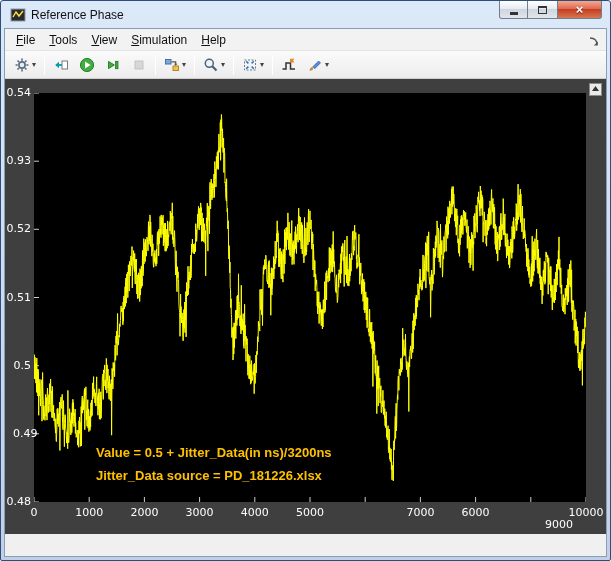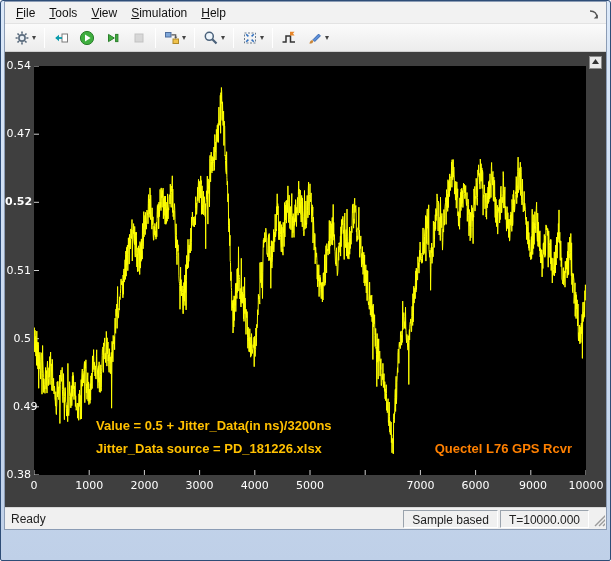--- a/index.html
+++ b/index.html
@@ -60,20 +60,40 @@
   .status-spacer{ flex:1; }
   .status-cell{ height:18px; line-height:16px; padding:1px 8px; margin-right:2px; font-size:12px;
     border:1px solid; border-color:#9aa3ad #ffffff #ffffff #9aa3ad; background:#f0f0f0; }
   .grip{ width:14px; height:18px; margin-right:1px; }
 </style>
 </head>
 <body>
 
 <div class="window">
 
+  <div class="titlebar">
+    <span class="app-icon">
+      <svg width="16" height="16" viewBox="0 0 16 16">
+          <rect x="1" y="2" width="14" height="12" fill="#2b2b2b" stroke="#8a9ab0"></rect>
+          <polyline points="3,10 6,5 9,9 13,4" fill="none" stroke="#ffe24a" stroke-width="1.4"></polyline>
+        </svg>
+    </span>
+    <span class="title-text">Reference Phase</span>
+    <div class="win-controls">
+      <div class="win-btn min">
+          <span class="glyph-min"></span>
+        </div>
+      <div class="win-btn max">
+          <span class="glyph-max"></span>
+        </div>
+      <div class="win-btn close">
+          <span class="glyph-close">×</span>
+        </div>
+    </div>
+  </div>
 
   <div class="client">
 
     <div class="menubar" id="menubar">
       <span class="menu-item"><u>F</u>ile</span>
         <span class="menu-item"><u>T</u>ools</span>
         <span class="menu-item"><u>V</u>iew</span>
         <span class="menu-item"><u>S</u>imulation</span>
         <span class="menu-item"><u>H</u>elp</span>
         <span class="menu-pin">
@@ -201,61 +221,45 @@
             <line x1="0" y1="68.2" x2="5" y2="68.2" stroke="#cfcfcf" stroke-width="1"></line>
             <line x1="0" y1="136.3" x2="5" y2="136.3" stroke="#cfcfcf" stroke-width="1"></line>
             <line x1="0" y1="204.5" x2="5" y2="204.5" stroke="#cfcfcf" stroke-width="1"></line>
             <line x1="0" y1="272.7" x2="5" y2="272.7" stroke="#cfcfcf" stroke-width="1"></line>
             <line x1="0" y1="340.8" x2="5" y2="340.8" stroke="#cfcfcf" stroke-width="1"></line>
             <line x1="0" y1="409.0" x2="5" y2="409.0" stroke="#cfcfcf" stroke-width="1"></line>
             <polyline points="0.0,269.2 0.3,261.7 0.6,285.8 0.8,283.5 1.1,264.3 1.4,286.3 1.7,270.4 1.9,290.1 2.2,274.5 2.5,298.8 2.8,265.1 3.0,299.9 3.3,299.9 3.6,276.3 3.9,303.1 4.1,276.3 4.4,278.5 4.7,322.3 5.0,289.1 5.2,300.8 5.5,303.0 5.8,286.3 6.1,295.6 6.3,304.6 6.6,313.1 6.9,293.8 7.2,286.7 7.5,287.5 7.7,288.9 8.0,328.2 8.3,307.4 8.6,279.5 8.8,294.7 9.1,303.8 9.4,311.5 9.7,326.5 9.9,312.8 10.2,318.5 10.5,323.2 10.8,325.1 11.0,327.4 11.3,307.7 11.6,301.5 11.9,319.6 12.1,323.2 12.4,308.6 12.7,304.5 13.0,327.1 13.2,301.2 13.5,295.1 13.8,303.0 14.1,318.6 14.4,319.6 14.6,312.7 14.9,301.7 15.2,311.0 15.5,307.7 15.7,290.6 16.0,318.7 16.3,296.3 16.6,286.0 16.8,298.1 17.1,300.1 17.4,297.9 17.7,314.4 17.9,324.5 18.2,293.3 18.5,295.2 18.8,324.8 19.0,322.3 19.3,319.2 19.6,312.3 19.9,326.0 20.1,328.0 20.4,320.0 20.7,322.5 21.0,333.2 21.3,335.0 21.5,340.1 21.8,325.7 22.1,346.8 22.4,348.6 22.6,341.9 22.9,335.0 23.2,315.9 23.5,331.0 23.7,315.4 24.0,315.3 24.3,327.5 24.6,320.8 24.8,333.7 25.1,321.2 25.4,322.0 25.7,309.0 25.9,357.5 26.2,318.5 26.5,308.8 26.8,305.9 27.0,304.1 27.3,311.2 27.6,315.4 27.9,308.8 28.2,301.4 28.4,323.5 28.7,330.9 29.0,336.7 29.3,316.7 29.5,307.6 29.8,325.6 30.1,337.9 30.4,353.7 30.6,330.6 30.9,322.6 31.2,321.6 31.5,327.0 31.7,335.9 32.0,336.8 32.3,342.5 32.6,350.1 32.8,347.4 33.1,339.2 33.4,342.0 33.7,355.7 33.9,297.4 34.2,339.1 34.5,349.4 34.8,349.8 35.1,342.9 35.3,330.5 35.6,315.7 35.9,325.1 36.2,327.9 36.4,327.6 36.7,341.9 37.0,341.5 37.3,319.6 37.5,322.4 37.8,339.7 38.1,328.0 38.4,310.1 38.6,330.4 38.9,306.3 39.2,322.5 39.5,309.6 39.7,323.5 40.0,333.6 40.3,320.0 40.6,323.5 40.8,329.7 41.1,316.1 41.4,340.5 41.7,329.7 42.0,340.6 42.2,344.3 42.5,342.4 42.8,339.7 43.1,338.2 43.3,337.0 43.6,352.2 43.9,346.7 44.2,343.2 44.4,337.5 44.7,354.3 45.0,327.8 45.3,340.5 45.5,324.0 45.8,338.1 46.1,329.4 46.4,353.3 46.6,343.0 46.9,331.4 47.2,313.6 47.5,352.9 47.7,314.2 48.0,306.9 48.3,303.0 48.6,320.2 48.9,308.5 49.1,311.5 49.4,317.0 49.7,306.1 50.0,304.6 50.2,299.2 50.5,295.5 50.8,336.7 51.1,320.7 51.3,296.2 51.6,302.3 51.9,293.8 52.2,305.8 52.4,327.0 52.7,317.8 53.0,333.3 53.3,322.4 53.5,311.1 53.8,306.7 54.1,335.2 54.4,318.2 54.6,315.9 54.9,338.6 55.2,323.7 55.5,335.5 55.8,323.1 56.0,337.4 56.3,317.6 56.6,334.1 56.9,309.8 57.1,323.8 57.4,315.1 57.7,307.0 58.0,320.8 58.2,322.5 58.5,289.9 58.8,306.0 59.1,299.3 59.3,295.7 59.6,283.6 59.9,303.5 60.2,295.9 60.4,296.7 60.7,301.6 61.0,310.0 61.3,299.8 61.5,304.7 61.8,312.9 62.1,313.1 62.4,290.3 62.7,283.8 62.9,299.6 63.2,301.9 63.5,305.0 63.8,320.9 64.0,322.3 64.3,317.2 64.6,299.7 64.9,316.0 65.1,295.8 65.4,326.0 65.7,311.7 66.0,313.6 66.2,326.5 66.5,308.6 66.8,298.8 67.1,325.2 67.3,321.7 67.6,305.5 67.9,301.5 68.2,289.6 68.4,283.4 68.7,282.3 69.0,280.9 69.3,306.4 69.6,276.9 69.8,278.7 70.1,280.3 70.4,276.4 70.7,271.9 70.9,293.1 71.2,287.2 71.5,296.5 71.8,288.4 72.0,284.8 72.3,265.4 72.6,272.6 72.9,300.1 73.1,271.8 73.4,282.5 73.7,287.8 74.0,276.0 74.2,295.0 74.5,288.7 74.8,301.9 75.1,306.3 75.3,282.7 75.6,290.5 75.9,298.5 76.2,307.1 76.5,307.7 76.7,290.8 77.0,297.3 77.3,286.4 77.6,342.2 77.8,312.9 78.1,275.3 78.4,292.2 78.7,276.9 78.9,295.9 79.2,269.4 79.5,277.8 79.8,275.7 80.0,273.1 80.3,270.6 80.6,283.7 80.9,261.0 81.1,252.1 81.4,266.5 81.7,267.3 82.0,243.1 82.2,250.4 82.5,240.7 82.8,238.0 83.1,262.4 83.4,232.4 83.6,220.5 83.9,241.9 84.2,252.2 84.5,251.4 84.7,246.9 85.0,242.3 85.3,244.1 85.6,230.8 85.8,233.1 86.1,233.6 86.4,227.7 86.7,222.9 86.9,213.4 87.2,212.9 87.5,218.8 87.8,218.5 88.0,215.6 88.3,215.0 88.6,220.8 88.9,231.8 89.1,209.0 89.4,228.3 89.7,204.5 90.0,202.9 90.3,216.1 90.5,212.7 90.8,201.9 91.1,193.7 91.4,213.4 91.6,188.7 91.9,185.0 92.2,210.2 92.5,193.9 92.7,181.3 93.0,199.2 93.3,179.9 93.6,179.0 93.8,204.7 94.1,188.7 94.4,171.9 94.7,180.8 94.9,171.8 95.2,198.1 95.5,168.4 95.8,174.4 96.0,182.0 96.3,183.0 96.6,172.3 96.9,162.9 97.2,171.4 97.4,172.6 97.7,169.3 98.0,153.5 98.3,195.0 98.5,183.1 98.8,171.8 99.1,164.0 99.4,167.7 99.6,157.6 99.9,172.2 100.2,175.8 100.5,178.5 100.7,160.4 101.0,186.8 101.3,191.1 101.6,166.5 101.8,166.1 102.1,169.0 102.4,166.3 102.7,194.0 102.9,201.0 103.2,188.1 103.5,205.6 103.8,181.8 104.1,205.4 104.3,187.8 104.6,179.8 104.9,184.5 105.2,188.6 105.4,182.6 105.7,208.5 106.0,175.6 106.3,196.8 106.5,202.1 106.8,177.5 107.1,195.3 107.4,172.9 107.6,193.8 107.9,184.5 108.2,193.0 108.5,157.5 108.7,167.1 109.0,182.9 109.3,180.7 109.6,168.5 109.8,145.6 110.1,170.8 110.4,154.8 110.7,154.3 111.0,149.4 111.2,168.6 111.5,146.4 111.8,154.5 112.1,160.0 112.3,163.2 112.6,158.9 112.9,144.0 113.2,144.6 113.4,148.8 113.7,146.9 114.0,157.8 114.3,137.4 114.5,128.6 114.8,140.9 115.1,151.4 115.4,133.2 115.6,147.8 115.9,121.9 116.2,123.6 116.5,153.5 116.7,129.0 117.0,143.4 117.3,150.2 117.6,151.5 117.9,163.2 118.1,141.8 118.4,158.6 118.7,157.9 119.0,150.8 119.2,168.5 119.5,174.2 119.8,174.2 120.1,160.2 120.3,169.2 120.6,162.2 120.9,157.4 121.2,160.5 121.4,171.0 121.7,165.0 122.0,173.2 122.3,167.3 122.5,156.1 122.8,170.8 123.1,148.2 123.4,139.5 123.6,140.2 123.9,151.7 124.2,137.9 124.5,162.9 124.8,162.3 125.0,136.1 125.3,150.7 125.6,143.7 125.9,138.3 126.1,123.4 126.4,141.6 126.7,136.2 127.0,144.6 127.2,121.9 127.5,131.9 127.8,128.6 128.1,141.3 128.3,124.5 128.6,131.4 128.9,122.6 129.2,122.1 129.4,152.8 129.7,132.3 130.0,149.5 130.3,130.2 130.5,140.5 130.8,146.9 131.1,158.1 131.4,130.0 131.7,144.6 131.9,158.3 132.2,136.1 132.5,157.2 132.8,143.1 133.0,153.9 133.3,155.2 133.6,127.9 133.9,147.0 134.1,152.9 134.4,141.8 134.7,144.1 135.0,138.5 135.2,130.9 135.5,128.7 135.8,129.6 136.1,138.0 136.3,118.1 136.6,128.5 136.9,135.8 137.2,141.4 137.4,126.2 137.7,120.0 138.0,121.8 138.3,109.8 138.6,146.5 138.8,123.1 139.1,150.6 139.4,148.7 139.7,144.4 139.9,153.9 140.2,142.1 140.5,137.6 140.8,144.6 141.0,153.3 141.3,168.3 141.6,182.0 141.9,166.3 142.1,157.8 142.4,169.6 142.7,189.4 143.0,198.7 143.2,186.9 143.5,173.8 143.8,184.8 144.1,178.8 144.3,185.8 144.6,186.6 144.9,209.8 145.2,215.4 145.5,217.5 145.7,219.5 146.0,243.3 146.3,225.3 146.6,201.1 146.8,225.3 147.1,213.6 147.4,230.0 147.7,223.9 147.9,222.2 148.2,219.9 148.5,226.3 148.8,244.4 149.0,247.9 149.3,247.5 149.6,222.2 149.9,216.5 150.1,220.3 150.4,235.2 150.7,209.0 151.0,239.6 151.2,212.8 151.5,226.6 151.8,198.6 152.1,243.9 152.4,214.6 152.6,189.5 152.9,200.5 153.2,197.5 153.5,203.0 153.7,193.2 154.0,173.3 154.3,201.7 154.6,183.7 154.8,195.4 155.1,178.9 155.4,184.9 155.7,186.8 155.9,178.8 156.2,173.0 156.5,186.8 156.8,162.1 157.0,184.9 157.3,176.4 157.6,151.0 157.9,159.2 158.1,157.3 158.4,146.0 158.7,151.8 159.0,156.3 159.3,160.4 159.5,151.0 159.8,152.0 160.1,154.4 160.4,161.0 160.6,152.8 160.9,150.5 161.2,153.3 161.5,158.7 161.7,130.7 162.0,141.9 162.3,136.9 162.6,148.4 162.8,145.8 163.1,138.2 163.4,131.2 163.7,121.2 163.9,134.7 164.2,123.1 164.5,113.4 164.8,116.5 165.0,136.1 165.3,136.9 165.6,115.4 165.9,122.1 166.2,121.2 166.4,132.1 166.7,109.9 167.0,118.0 167.3,114.6 167.5,148.3 167.8,138.4 168.1,119.8 168.4,148.1 168.6,139.5 168.9,140.7 169.2,125.9 169.5,125.1 169.7,148.9 170.0,139.3 170.3,130.7 170.6,137.6 170.8,137.6 171.1,150.4 171.4,137.7 171.7,182.8 171.9,144.3 172.2,136.6 172.5,124.8 172.8,131.6 173.1,133.1 173.3,110.1 173.6,138.9 173.9,158.1 174.2,112.9 174.4,122.6 174.7,119.8 175.0,127.6 175.3,114.4 175.5,140.8 175.8,92.5 176.1,89.3 176.4,107.0 176.6,115.8 176.9,95.4 177.2,86.1 177.5,95.5 177.7,105.7 178.0,106.9 178.3,90.5 178.6,99.2 178.8,105.0 179.1,97.8 179.4,95.5 179.7,90.6 180.0,81.0 180.2,104.5 180.5,101.8 180.8,68.5 181.1,77.5 181.3,85.9 181.6,76.0 181.9,94.0 182.2,84.2 182.4,63.4 182.7,74.9 183.0,76.3 183.3,59.2 183.5,67.5 183.8,75.3 184.1,57.5 184.4,76.4 184.6,59.0 184.9,41.1 185.2,54.4 185.5,54.3 185.7,59.3 186.0,55.4 186.3,29.3 186.6,67.3 186.9,26.7 187.1,37.6 187.4,21.5 187.7,25.8 188.0,53.6 188.2,54.6 188.5,35.8 188.8,48.8 189.1,59.5 189.3,48.1 189.6,45.2 189.9,79.5 190.2,55.1 190.4,59.7 190.7,59.8 191.0,89.8 191.3,88.9 191.5,94.5 191.8,104.1 192.1,106.7 192.4,108.1 192.6,85.7 192.9,111.4 193.2,119.0 193.5,115.3 193.8,135.9 194.0,130.3 194.3,127.7 194.6,159.4 194.9,166.0 195.1,152.6 195.4,157.9 195.7,179.8 196.0,169.2 196.2,194.5 196.5,196.4 196.8,214.7 197.1,205.8 197.3,221.4 197.6,224.3 197.9,244.6 198.2,234.4 198.4,241.8 198.7,237.1 199.0,267.0 199.3,261.3 199.5,233.8 199.8,261.0 200.1,229.8 200.4,254.5 200.7,240.8 200.9,230.2 201.2,239.4 201.5,217.5 201.8,245.6 202.0,232.8 202.3,216.9 202.6,223.5 202.9,232.6 203.1,203.2 203.4,226.5 203.7,202.1 204.0,211.4 204.2,225.1 204.5,180.8 204.8,210.1 205.1,209.3 205.3,211.3 205.6,213.4 205.9,233.0 206.2,222.4 206.4,227.4 206.7,236.6 207.0,241.0 207.3,192.3 207.6,236.5 207.8,237.4 208.1,228.7 208.4,226.0 208.7,237.1 208.9,226.7 209.2,220.6 209.5,252.6 209.8,228.2 210.0,255.4 210.3,236.3 210.6,211.3 210.9,247.6 211.1,232.0 211.4,242.6 211.7,246.1 212.0,268.4 212.2,243.3 212.5,249.5 212.8,251.7 213.1,245.6 213.3,250.0 213.6,271.2 213.9,282.3 214.2,261.2 214.5,275.4 214.7,275.4 215.0,285.6 215.3,271.5 215.6,286.1 215.8,262.7 216.1,285.9 216.4,277.3 216.7,291.2 216.9,271.2 217.2,289.7 217.5,267.6 217.8,274.4 218.0,284.1 218.3,287.5 218.6,283.9 218.9,282.5 219.1,278.7 219.4,281.5 219.7,279.2 220.0,271.2 220.2,300.7 220.5,270.4 220.8,284.7 221.1,290.5 221.4,284.9 221.6,283.7 221.9,262.0 222.2,279.9 222.5,271.8 222.7,258.4 223.0,261.9 223.3,260.2 223.6,243.7 223.8,249.1 224.1,248.8 224.4,228.3 224.7,233.0 224.9,230.0 225.2,233.2 225.5,236.2 225.8,238.1 226.0,196.6 226.3,212.3 226.6,215.9 226.9,216.8 227.1,196.1 227.4,216.7 227.7,221.8 228.0,196.1 228.3,217.9 228.5,232.5 228.8,206.8 229.1,182.2 229.4,173.8 229.6,181.3 229.9,172.0 230.2,172.2 230.5,176.5 230.7,166.5 231.0,175.8 231.3,173.6 231.6,175.8 231.8,162.2 232.1,165.7 232.4,171.6 232.7,171.6 232.9,188.3 233.2,188.3 233.5,187.6 233.8,191.0 234.0,182.1 234.3,173.0 234.6,168.7 234.9,194.8 235.2,167.5 235.4,194.1 235.7,190.4 236.0,180.1 236.3,194.4 236.5,191.6 236.8,222.3 237.1,191.9 237.4,174.7 237.6,197.6 237.9,202.1 238.2,196.8 238.5,191.1 238.7,175.4 239.0,183.5 239.3,176.7 239.6,163.5 239.8,186.0 240.1,177.5 240.4,166.1 240.7,175.7 240.9,169.9 241.2,148.2 241.5,171.0 241.8,168.2 242.1,162.9 242.3,165.0 242.6,140.6 242.9,145.5 243.2,127.8 243.4,148.9 243.7,137.5 244.0,141.6 244.3,140.5 244.5,165.7 244.8,173.8 245.1,161.7 245.4,155.8 245.6,173.7 245.9,161.3 246.2,155.3 246.5,168.3 246.7,171.3 247.0,182.1 247.3,185.9 247.6,158.6 247.8,180.8 248.1,161.2 248.4,186.2 248.7,183.1 249.0,189.2 249.2,156.3 249.5,166.7 249.8,162.9 250.1,180.6 250.3,166.2 250.6,136.5 250.9,171.0 251.2,151.7 251.4,139.0 251.7,154.0 252.0,134.9 252.3,139.8 252.5,157.1 252.8,134.2 253.1,136.3 253.4,146.6 253.6,138.9 253.9,119.9 254.2,136.4 254.5,155.9 254.7,156.6 255.0,129.0 255.3,129.7 255.6,153.8 255.9,162.5 256.1,154.4 256.4,140.5 256.7,150.9 257.0,163.8 257.2,151.8 257.5,137.3 257.8,127.5 258.1,171.6 258.3,165.0 258.6,150.5 258.9,166.8 259.2,147.6 259.4,154.1 259.7,157.4 260.0,171.4 260.3,152.5 260.5,159.4 260.8,146.0 261.1,138.7 261.4,155.7 261.6,133.6 261.9,143.3 262.2,157.3 262.5,160.5 262.8,141.3 263.0,147.0 263.3,138.4 263.6,131.4 263.9,137.1 264.1,149.2 264.4,125.6 264.7,115.1 265.0,127.9 265.2,123.1 265.5,147.0 265.8,128.3 266.1,128.4 266.3,124.2 266.6,148.3 266.9,149.6 267.2,156.0 267.4,135.6 267.7,129.4 268.0,151.8 268.3,160.9 268.5,131.9 268.8,144.8 269.1,150.8 269.4,164.8 269.7,165.7 269.9,169.9 270.2,164.7 270.5,124.5 270.8,159.1 271.0,163.2 271.3,154.3 271.6,159.2 271.9,135.0 272.1,162.1 272.4,157.2 272.7,158.2 273.0,138.1 273.2,129.4 273.5,144.2 273.8,151.9 274.1,151.2 274.3,122.9 274.6,116.1 274.9,140.6 275.2,149.0 275.4,130.9 275.7,128.4 276.0,117.8 276.3,132.6 276.6,135.9 276.8,134.5 277.1,126.9 277.4,140.8 277.7,153.4 277.9,156.2 278.2,138.8 278.5,149.6 278.8,140.9 279.0,177.0 279.3,151.1 279.6,156.2 279.9,168.3 280.1,184.1 280.4,180.9 280.7,167.3 281.0,168.7 281.2,197.9 281.5,180.9 281.8,181.8 282.1,191.2 282.3,189.8 282.6,186.9 282.9,194.5 283.2,213.2 283.5,198.9 283.7,220.9 284.0,202.7 284.3,215.1 284.6,213.4 284.8,198.7 285.1,230.6 285.4,212.8 285.7,220.5 285.9,209.0 286.2,218.9 286.5,211.6 286.8,223.8 287.0,229.8 287.3,232.7 287.6,216.6 287.9,226.3 288.1,216.8 288.4,236.0 288.7,216.2 289.0,234.0 289.2,207.5 289.5,206.7 289.8,219.7 290.1,220.2 290.4,206.9 290.6,188.7 290.9,219.2 291.2,215.2 291.5,216.5 291.7,187.1 292.0,179.7 292.3,190.5 292.6,206.9 292.8,177.6 293.1,184.9 293.4,183.5 293.7,183.0 293.9,188.5 294.2,189.1 294.5,175.3 294.8,175.9 295.0,184.8 295.3,154.4 295.6,187.8 295.9,168.0 296.1,180.1 296.4,159.3 296.7,155.3 297.0,172.4 297.3,157.7 297.5,157.8 297.8,178.6 298.1,151.7 298.4,151.4 298.6,179.1 298.9,163.7 299.2,138.4 299.5,170.4 299.7,156.4 300.0,174.2 300.3,168.5 300.6,173.4 300.8,183.1 301.1,185.2 301.4,195.0 301.7,198.1 301.9,196.4 302.2,199.9 302.5,181.8 302.8,196.7 303.0,200.9 303.3,209.6 303.6,208.2 303.9,204.1 304.2,190.7 304.4,180.5 304.7,194.3 305.0,176.9 305.3,178.0 305.5,176.7 305.8,184.6 306.1,186.4 306.4,170.2 306.6,190.1 306.9,160.8 307.2,180.7 307.5,153.6 307.7,168.2 308.0,162.8 308.3,152.8 308.6,158.8 308.8,150.3 309.1,153.3 309.4,167.3 309.7,164.3 309.9,174.1 310.2,193.5 310.5,156.2 310.8,147.0 311.1,171.2 311.3,181.7 311.6,177.8 311.9,168.3 312.2,163.5 312.4,175.3 312.7,190.1 313.0,143.1 313.3,170.1 313.5,187.8 313.8,192.6 314.1,176.4 314.4,191.3 314.6,185.8 314.9,193.1 315.2,172.6 315.5,161.0 315.7,188.3 316.0,172.8 316.3,182.5 316.6,171.2 316.8,165.2 317.1,178.3 317.4,160.3 317.7,165.5 318.0,166.6 318.2,153.0 318.5,138.8 318.8,146.9 319.1,137.9 319.3,153.8 319.6,162.2 319.9,152.8 320.2,157.5 320.4,136.0 320.7,132.2 321.0,146.5 321.3,142.7 321.5,141.8 321.8,139.5 322.1,145.2 322.4,165.9 322.6,163.4 322.9,175.5 323.2,169.9 323.5,174.0 323.7,172.4 324.0,161.7 324.3,164.1 324.6,158.0 324.9,141.2 325.1,173.5 325.4,164.2 325.7,191.3 326.0,172.2 326.2,177.3 326.5,182.5 326.8,169.9 327.1,187.5 327.3,192.8 327.6,201.1 327.9,187.3 328.2,198.4 328.4,180.5 328.7,192.6 329.0,208.4 329.3,205.2 329.5,190.2 329.8,186.2 330.1,217.0 330.4,204.5 330.6,188.9 330.9,219.9 331.2,203.4 331.5,216.9 331.8,198.8 332.0,213.3 332.3,227.0 332.6,207.9 332.9,204.0 333.1,234.7 333.4,213.0 333.7,205.0 334.0,227.8 334.2,234.5 334.5,239.0 334.8,235.9 335.1,239.2 335.3,243.3 335.6,216.1 335.9,232.8 336.2,229.4 336.4,249.1 336.7,234.0 337.0,230.4 337.3,250.8 337.5,231.0 337.8,229.1 338.1,255.7 338.4,239.7 338.7,257.5 338.9,293.5 339.2,238.1 339.5,260.9 339.8,247.7 340.0,258.0 340.3,255.6 340.6,248.9 340.9,269.4 341.1,280.5 341.4,280.2 341.7,262.4 342.0,282.4 342.2,281.2 342.5,288.7 342.8,320.6 343.1,267.5 343.3,296.2 343.6,273.2 343.9,277.3 344.2,313.1 344.4,282.5 344.7,272.8 345.0,295.2 345.3,285.6 345.6,285.7 345.8,285.1 346.1,310.1 346.4,294.2 346.7,303.6 346.9,292.7 347.2,319.3 347.5,319.7 347.8,316.4 348.0,308.2 348.3,308.7 348.6,313.7 348.9,297.3 349.1,306.4 349.4,321.5 349.7,314.0 350.0,307.6 350.2,314.3 350.5,325.3 350.8,315.7 351.1,332.8 351.3,322.9 351.6,334.6 351.9,324.7 352.2,318.7 352.5,327.5 352.7,344.4 353.0,335.4 353.3,346.7 353.6,344.7 353.8,335.5 354.1,332.7 354.4,356.3 354.7,354.2 354.9,359.9 355.2,336.0 355.5,350.3 355.8,366.2 356.0,354.9 356.3,368.3 356.6,363.8 356.9,368.9 357.1,356.1 357.4,376.6 357.7,368.7 358.0,386.8 358.2,378.3 358.5,375.2 358.8,372.3 359.1,387.5 359.4,387.9 359.6,353.4 359.9,347.7 360.2,356.8 360.5,346.0 360.7,347.7 361.0,331.4 361.3,323.4 361.6,345.5 361.8,321.6 362.1,310.3 362.4,337.8 362.7,331.8 362.9,316.3 363.2,309.2 363.5,301.7 363.8,306.5 364.0,286.6 364.3,283.0 364.6,285.2 364.9,297.4 365.1,278.8 365.4,276.1 365.7,280.6 366.0,276.4 366.3,282.6 366.5,266.1 366.8,270.8 367.1,264.9 367.4,274.5 367.6,279.2 367.9,269.2 368.2,276.5 368.5,261.6 368.7,235.1 369.0,263.5 369.3,249.9 369.6,249.9 369.8,246.6 370.1,250.6 370.4,262.1 370.7,256.7 370.9,255.6 371.2,262.8 371.5,241.2 371.8,260.9 372.0,264.6 372.3,273.0 372.6,276.8 372.9,268.4 373.2,271.2 373.4,276.5 373.7,281.9 374.0,284.2 374.3,269.7 374.5,276.6 374.8,318.5 375.1,270.0 375.4,263.5 375.6,274.0 375.9,258.6 376.2,256.4 376.5,257.2 376.7,252.9 377.0,260.5 377.3,265.9 377.6,265.4 377.8,250.7 378.1,240.3 378.4,250.8 378.7,259.5 378.9,227.7 379.2,255.9 379.5,246.2 379.8,220.2 380.1,237.1 380.3,234.8 380.6,223.8 380.9,222.1 381.2,232.7 381.4,216.6 381.7,204.9 382.0,226.1 382.3,202.1 382.5,223.4 382.8,203.4 383.1,209.8 383.4,212.9 383.6,214.1 383.9,190.8 384.2,195.4 384.5,201.7 384.7,197.3 385.0,207.2 385.3,195.1 385.6,184.3 385.8,195.9 386.1,176.0 386.4,193.7 386.7,192.7 387.0,187.1 387.2,190.2 387.5,192.7 387.8,197.3 388.1,193.0 388.3,196.4 388.6,188.6 388.9,162.0 389.2,162.0 389.4,182.0 389.7,188.7 390.0,176.5 390.3,187.4 390.5,170.9 390.8,163.6 391.1,162.8 391.4,161.8 391.6,149.5 391.9,195.1 392.2,150.6 392.5,168.3 392.7,177.6 393.0,146.4 393.3,142.9 393.6,162.2 393.9,160.9 394.1,178.8 394.4,171.1 394.7,138.8 395.0,183.3 395.2,185.4 395.5,188.1 395.8,191.3 396.1,184.2 396.3,195.4 396.6,224.3 396.9,201.7 397.2,181.7 397.4,186.8 397.7,177.0 398.0,197.4 398.3,192.0 398.5,183.1 398.8,181.3 399.1,190.8 399.4,155.1 399.6,159.9 399.9,159.2 400.2,181.5 400.5,173.8 400.8,156.0 401.0,164.9 401.3,148.7 401.6,163.3 401.9,142.5 402.1,154.6 402.4,144.4 402.7,149.9 403.0,127.9 403.2,130.3 403.5,136.0 403.8,136.6 404.1,165.0 404.3,135.2 404.6,136.4 404.9,138.6 405.2,169.0 405.4,166.5 405.7,155.5 406.0,151.1 406.3,174.6 406.5,131.2 406.8,156.4 407.1,151.8 407.4,149.9 407.7,161.7 407.9,147.4 408.2,171.5 408.5,184.1 408.8,176.5 409.0,163.4 409.3,162.9 409.6,166.1 409.9,143.5 410.1,149.8 410.4,159.2 410.7,152.6 411.0,140.4 411.2,139.0 411.5,136.4 411.8,131.5 412.1,158.4 412.3,144.5 412.6,123.6 412.9,137.2 413.2,141.5 413.4,128.2 413.7,145.4 414.0,113.7 414.3,141.6 414.6,129.7 414.8,115.3 415.1,119.2 415.4,130.6 415.7,107.9 415.9,114.4 416.2,120.4 416.5,124.5 416.8,110.7 417.0,112.0 417.3,111.3 417.6,96.0 417.9,121.3 418.1,93.7 418.4,104.7 418.7,113.8 419.0,108.4 419.2,93.5 419.5,111.1 419.8,101.0 420.1,108.9 420.3,113.0 420.6,128.1 420.9,124.8 421.2,122.0 421.5,134.1 421.7,115.3 422.0,125.1 422.3,142.2 422.6,129.0 422.8,115.9 423.1,124.1 423.4,131.4 423.7,122.8 423.9,149.9 424.2,145.6 424.5,160.1 424.8,146.9 425.0,158.2 425.3,159.0 425.6,163.3 425.9,131.8 426.1,151.8 426.4,138.5 426.7,126.3 427.0,144.6 427.2,123.0 427.5,140.5 427.8,122.2 428.1,137.5 428.4,134.9 428.6,124.6 428.9,141.5 429.2,128.6 429.5,117.2 429.7,118.5 430.0,122.8 430.3,118.2 430.6,127.6 430.8,132.7 431.1,130.7 431.4,129.2 431.7,119.5 431.9,131.8 432.2,135.3 432.5,139.5 432.8,133.8 433.0,126.5 433.3,155.4 433.6,142.7 433.9,144.1 434.1,133.1 434.4,138.4 434.7,149.8 435.0,169.9 435.3,143.5 435.5,159.7 435.8,154.8 436.1,174.8 436.4,169.3 436.6,146.2 436.9,171.9 437.2,161.4 437.5,146.7 437.7,139.3 438.0,149.4 438.3,154.7 438.6,141.8 438.8,161.6 439.1,177.7 439.4,148.5 439.7,151.2 439.9,122.9 440.2,127.0 440.5,138.5 440.8,120.4 441.0,145.1 441.3,130.4 441.6,131.3 441.9,132.4 442.2,112.3 442.4,116.8 442.7,129.8 443.0,138.6 443.3,139.3 443.5,131.5 443.8,103.9 444.1,104.6 444.4,108.8 444.6,98.8 444.9,110.4 445.2,109.4 445.5,117.9 445.7,107.4 446.0,123.1 446.3,93.0 446.6,100.8 446.8,115.3 447.1,97.7 447.4,105.1 447.7,115.2 447.9,101.9 448.2,122.5 448.5,104.3 448.8,106.8 449.1,149.2 449.3,132.1 449.6,128.8 449.9,127.5 450.2,118.8 450.4,120.6 450.7,128.5 451.0,142.8 451.3,131.3 451.5,127.4 451.8,137.7 452.1,151.0 452.4,145.1 452.6,153.2 452.9,127.1 453.2,141.9 453.5,138.4 453.7,129.3 454.0,121.0 454.3,137.5 454.6,115.6 454.8,135.9 455.1,125.0 455.4,114.5 455.7,133.0 456.0,107.8 456.2,122.2 456.5,117.6 456.8,131.6 457.1,131.3 457.3,103.5 457.6,96.5 457.9,111.3 458.2,114.9 458.4,119.1 458.7,107.8 459.0,105.4 459.3,134.5 459.5,134.8 459.8,111.0 460.1,135.7 460.4,115.6 460.6,114.4 460.9,136.7 461.2,151.5 461.5,131.4 461.7,156.5 462.0,133.2 462.3,142.7 462.6,160.6 462.9,147.4 463.1,144.5 463.4,139.2 463.7,168.1 464.0,156.0 464.2,142.7 464.5,144.9 464.8,141.4 465.1,146.6 465.3,134.0 465.6,157.0 465.9,132.9 466.2,153.6 466.4,135.0 466.7,123.1 467.0,120.2 467.3,130.7 467.5,146.9 467.8,146.3 468.1,131.2 468.4,135.2 468.6,136.7 468.9,127.2 469.2,105.6 469.5,111.8 469.8,142.1 470.0,124.1 470.3,141.8 470.6,129.3 470.9,120.9 471.1,147.1 471.4,153.4 471.7,140.3 472.0,146.1 472.2,149.8 472.5,165.1 472.8,153.5 473.1,140.7 473.3,162.4 473.6,155.0 473.9,146.7 474.2,162.8 474.4,153.5 474.7,171.5 475.0,158.3 475.3,153.1 475.5,175.1 475.8,174.0 476.1,164.3 476.4,149.2 476.7,159.2 476.9,145.9 477.2,150.0 477.5,147.6 477.8,165.4 478.0,133.4 478.3,139.7 478.6,159.8 478.9,156.6 479.1,128.4 479.4,144.2 479.7,124.3 480.0,146.2 480.2,133.7 480.5,145.7 480.8,141.8 481.1,136.0 481.3,128.4 481.6,125.8 481.9,127.6 482.2,110.6 482.4,112.1 482.7,137.7 483.0,119.7 483.3,131.4 483.6,122.7 483.8,105.4 484.1,91.1 484.4,126.7 484.7,124.6 484.9,122.4 485.2,101.8 485.5,110.6 485.8,106.4 486.0,123.7 486.3,96.2 486.6,129.4 486.9,100.9 487.1,106.8 487.4,128.5 487.7,134.3 488.0,139.0 488.2,123.2 488.5,113.0 488.8,138.0 489.1,138.5 489.3,146.0 489.6,140.0 489.9,135.7 490.2,125.4 490.5,144.7 490.7,137.1 491.0,139.9 491.3,143.2 491.6,153.3 491.8,152.1 492.1,158.7 492.4,151.1 492.7,173.6 492.9,155.8 493.2,166.8 493.5,161.3 493.8,178.2 494.0,155.3 494.3,165.2 494.6,182.1 494.9,166.5 495.1,184.5 495.4,175.5 495.7,173.8 496.0,190.8 496.2,187.3 496.5,186.2 496.8,193.7 497.1,180.6 497.4,170.6 497.6,192.7 497.9,167.6 498.2,143.2 498.5,171.7 498.7,188.5 499.0,156.1 499.3,174.9 499.6,182.5 499.8,148.6 500.1,178.4 500.4,157.2 500.7,162.6 500.9,145.7 501.2,157.0 501.5,159.4 501.8,166.9 502.0,149.7 502.3,142.2 502.6,136.2 502.9,160.3 503.1,169.0 503.4,175.4 503.7,147.1 504.0,180.3 504.3,169.6 504.5,156.2 504.8,179.1 505.1,181.2 505.4,166.3 505.6,185.0 505.9,164.8 506.2,190.9 506.5,182.3 506.7,197.0 507.0,185.0 507.3,183.7 507.6,197.1 507.8,183.9 508.1,210.9 508.4,188.7 508.7,196.3 508.9,202.5 509.2,178.1 509.5,176.8 509.8,188.4 510.0,177.8 510.3,168.4 510.6,174.6 510.9,191.3 511.2,170.0 511.4,189.4 511.7,177.8 512.0,158.9 512.3,164.0 512.5,159.9 512.8,162.3 513.1,164.6 513.4,169.5 513.6,162.3 513.9,163.3 514.2,201.2 514.5,174.0 514.7,164.9 515.0,173.9 515.3,176.6 515.6,179.8 515.8,191.4 516.1,180.3 516.4,173.6 516.7,197.9 516.9,173.5 517.2,204.5 517.5,193.1 517.8,191.8 518.1,208.9 518.3,217.0 518.6,204.0 518.9,192.3 519.2,200.0 519.4,203.5 519.7,208.8 520.0,209.5 520.3,185.9 520.5,209.8 520.8,202.1 521.1,197.2 521.4,207.0 521.6,179.2 521.9,188.6 522.2,199.0 522.5,171.0 522.7,182.4 523.0,191.8 523.3,192.0 523.6,166.6 523.8,168.5 524.1,176.3 524.4,157.5 524.7,173.2 525.0,143.9 525.2,171.3 525.5,177.2 525.8,166.2 526.1,192.7 526.3,194.4 526.6,174.8 526.9,175.0 527.2,200.7 527.4,197.3 527.7,191.8 528.0,213.7 528.3,213.7 528.5,215.7 528.8,217.9 529.1,204.1 529.4,201.6 529.6,219.1 529.9,216.7 530.2,213.6 530.5,208.3 530.7,204.9 531.0,221.2 531.3,195.4 531.6,206.7 531.9,195.5 532.1,196.1 532.4,203.1 532.7,192.1 533.0,204.6 533.2,212.0 533.5,185.3 533.8,209.3 534.1,176.3 534.3,176.5 534.6,208.5 534.9,188.1 535.2,191.9 535.4,179.0 535.7,171.1 536.0,187.6 536.3,194.1 536.5,186.7 536.8,167.5 537.1,198.3 537.4,209.8 537.6,176.8 537.9,218.6 538.2,207.2 538.5,225.4 538.8,226.7 539.0,217.8 539.3,207.6 539.6,211.1 539.9,214.1 540.1,237.5 540.4,231.9 540.7,228.9 541.0,216.8 541.2,250.4 541.5,232.6 541.8,226.0 542.1,252.6 542.3,228.7 542.6,242.9 542.9,241.1 543.2,233.8 543.4,240.5 543.7,260.0 544.0,238.0 544.3,270.1 544.5,274.8 544.8,266.6 545.1,268.8 545.4,275.2 545.7,259.1 545.9,277.9 546.2,260.9 546.5,268.0 546.8,276.6 547.0,273.3 547.3,257.1 547.6,267.7 547.9,258.4 548.1,248.3 548.4,292.4 548.7,247.0 549.0,236.2 549.2,255.6 549.5,245.9 549.8,252.4 550.1,235.9 550.3,239.1 550.6,250.9 550.9,224.7 551.2,234.3 551.4,218.8 551.7,223.3 552.0,224.9" fill="none" stroke="#ffff00" stroke-width="1" stroke-linejoin="round"></polyline>
           </svg>
         <div class="ann" id="ann1" style="left: 62px; top: 352px; color: rgb(255, 192, 0);">Value = 0.5 + Jitter_Data(in ns)/3200ns</div>
         <div class="ann" id="ann2" style="left: 62px; top: 375px; color: rgb(255, 192, 0);">Jitter_Data source = PD_181226.xlsx</div>
-        <div class="ann" id="ann3" style="right: 14px; top: 375px; color: rgb(255, 128, 0);">Quectel L76 GPS Rcvr</div>
       </div>
       <div id="ylabels">
           <div class="ytick" style="top: 7px;">0.54</div>
-          <div class="ytick" style="top: 75.1667px;">0.47</div>
-          <div class="ytick" style="top: 143.333px; font-weight: bold;">0.52</div>
+          <div class="ytick" style="top: 75.1667px;">0.93</div>
+          <div class="ytick" style="top: 143.333px;">0.52</div>
           <div class="ytick" style="top: 211.5px;">0.51</div>
           <div class="ytick" style="top: 279.667px;">0.5</div>
           <div class="ytick" style="top: 347.833px; padding-left: 8px;">0.49</div>
-          <div class="ytick" style="top: 416px;">0.38</div>
+          <div class="ytick" style="top: 416px;">0.48</div>
         </div>
       <div id="xlabels">
           <div class="xtick" style="left: 7px;">0</div>
           <div class="xtick" style="left: 62.2px;">1000</div>
           <div class="xtick" style="left: 117.4px;">2000</div>
           <div class="xtick" style="left: 172.6px;">3000</div>
           <div class="xtick" style="left: 227.8px;">4000</div>
           <div class="xtick" style="left: 283px;">5000</div>
           <div class="xtick" style="left: 348px; margin-top: 47px;">6000</div>
           <div class="xtick" style="left: 393.4px;">7000</div>
           <div class="xtick" style="left: 448.6px;">6000</div>
-          <div class="xtick" style="left: 506px;">9000</div>
+          <div class="xtick" style="left: 532px; margin-top: 12px;">9000</div>
           <div class="xtick" style="left: 559px;">10000</div>
         </div>
       <div class="expand-btn">
         <svg width="9" height="9" viewBox="0 0 9 9">
             <path d="M4.5 1L8 6H1z" fill="#333"></path>
           </svg>
       </div>
     </div>
 
-    <div class="statusbar">
-      <span>Ready</span>
-      <span class="status-spacer"></span>
-      <span class="status-cell">Sample based</span>
-      <span class="status-cell">T=10000.000</span>
-      <span class="grip">
-        <svg width="14" height="18" viewBox="0 0 14 18">
-            <g stroke="#9b9b9b" stroke-width="1.4">
-              <line x1="12" y1="16" x2="16" y2="12"></line>
-              <line x1="8" y1="16" x2="16" y2="8"></line>
-              <line x1="4" y1="16" x2="16" y2="4"></line>
-            </g>
-          </svg>
-      </span>
-    </div>
 
   </div>
 </div>
 
 </body></html>

